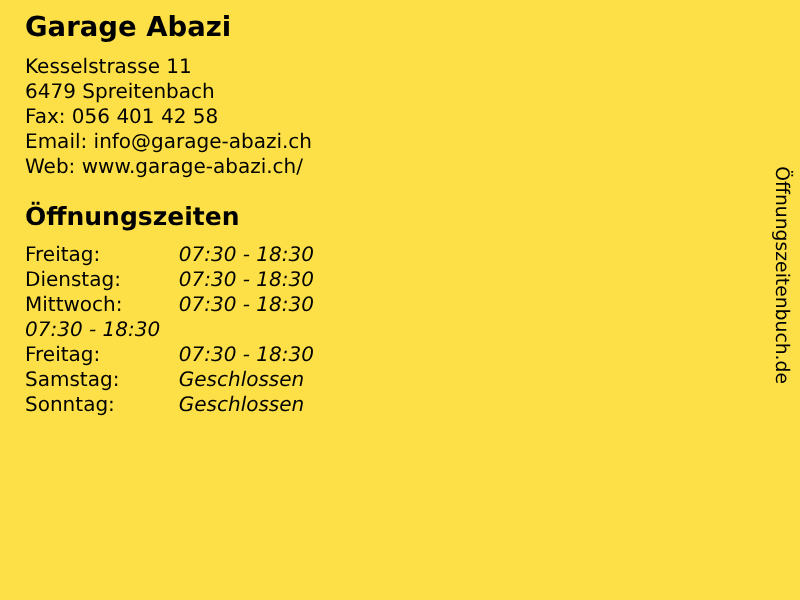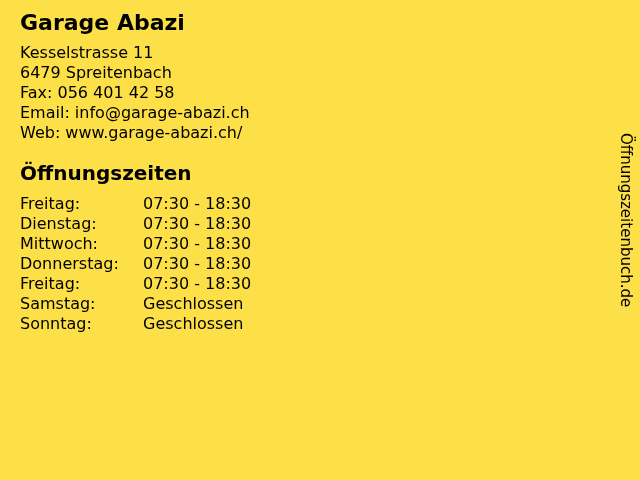--- a/index.html
+++ b/index.html
@@ -43,20 +43,21 @@
     font-size: 16px;
     line-height: 20px;
     white-space: nowrap;
   }
   .hours-day {
     width: 123px;
     flex: 0 0 123px;
   }
   .hours-time {
     flex: 0 0 auto;
+    font-style: italic;
   }
   .watermark {
     position: absolute;
     top: 133px;
     right: 5px;
     writing-mode: vertical-rl;
     text-orientation: mixed;
     font-size: 15px;
     line-height: 18px;
     white-space: nowrap;
@@ -87,21 +88,20 @@
       </div>
       <div class="hours-row">
         <span class="hours-day">Dienstag:</span>
         <span class="hours-time">07:30 - 18:30</span>
       </div>
       <div class="hours-row">
         <span class="hours-day">Mittwoch:</span>
         <span class="hours-time">07:30 - 18:30</span>
       </div>
       <div class="hours-row">
-        <span class="hours-day">Donnerstag:</span>
         <span class="hours-time">07:30 - 18:30</span>
       </div>
       <div class="hours-row">
         <span class="hours-day">Freitag:</span>
         <span class="hours-time">07:30 - 18:30</span>
       </div>
       <div class="hours-row">
         <span class="hours-day">Samstag:</span>
         <span class="hours-time">Geschlossen</span>
       </div>

